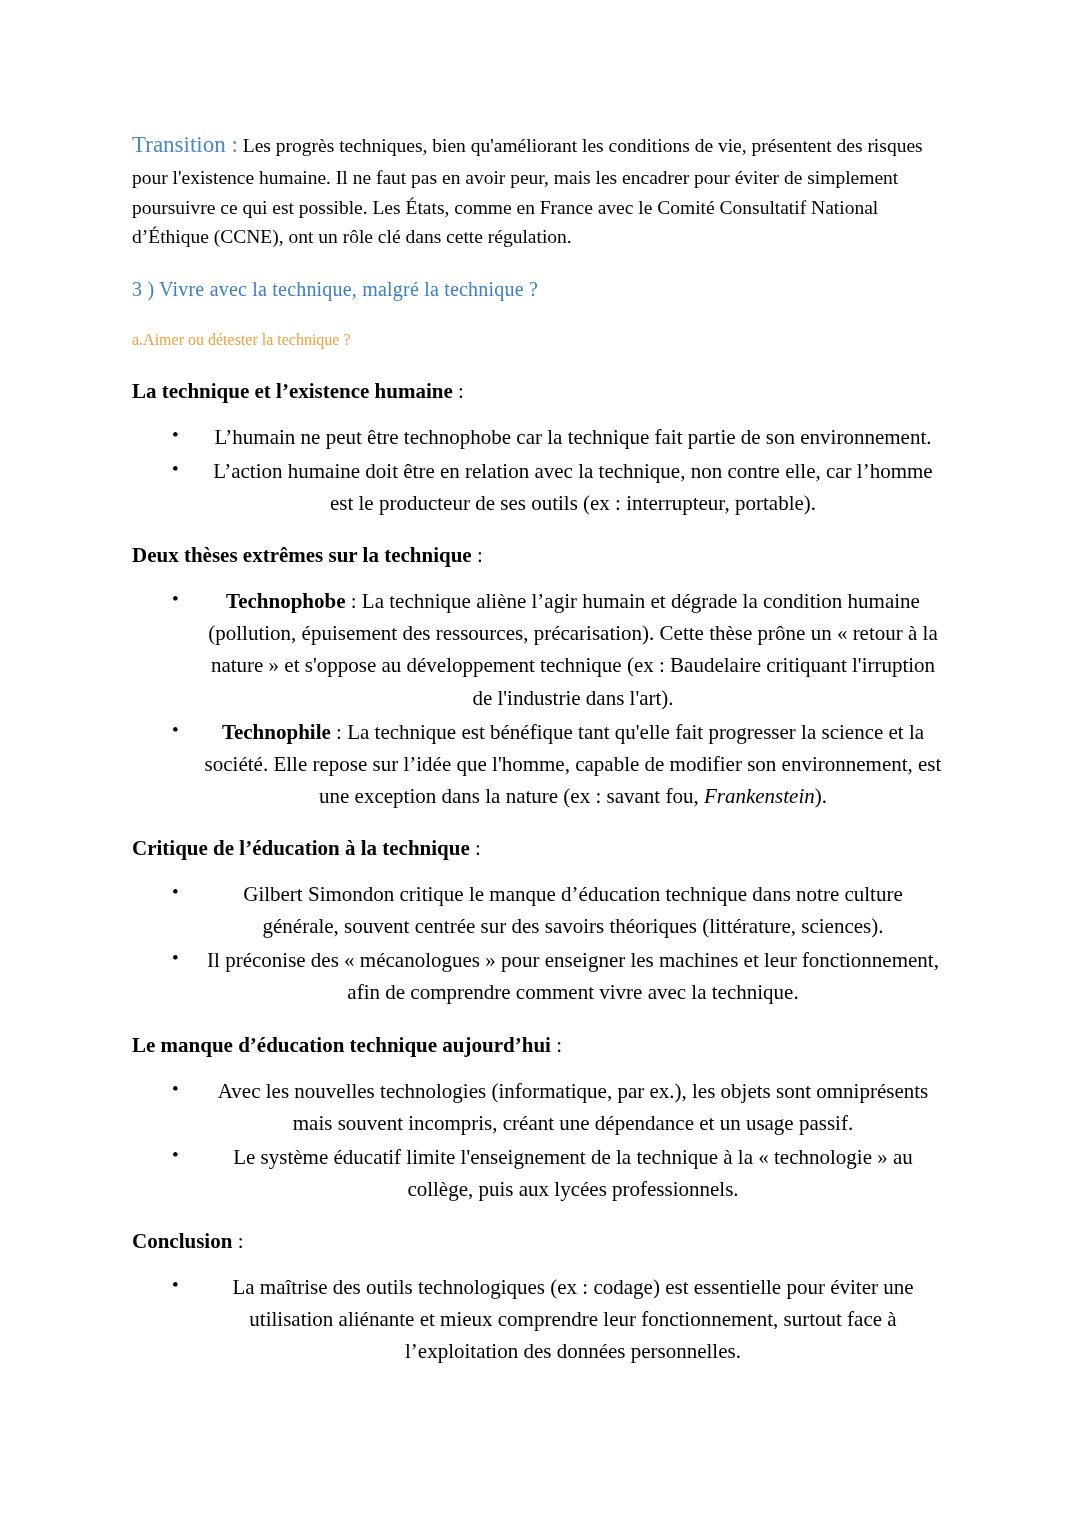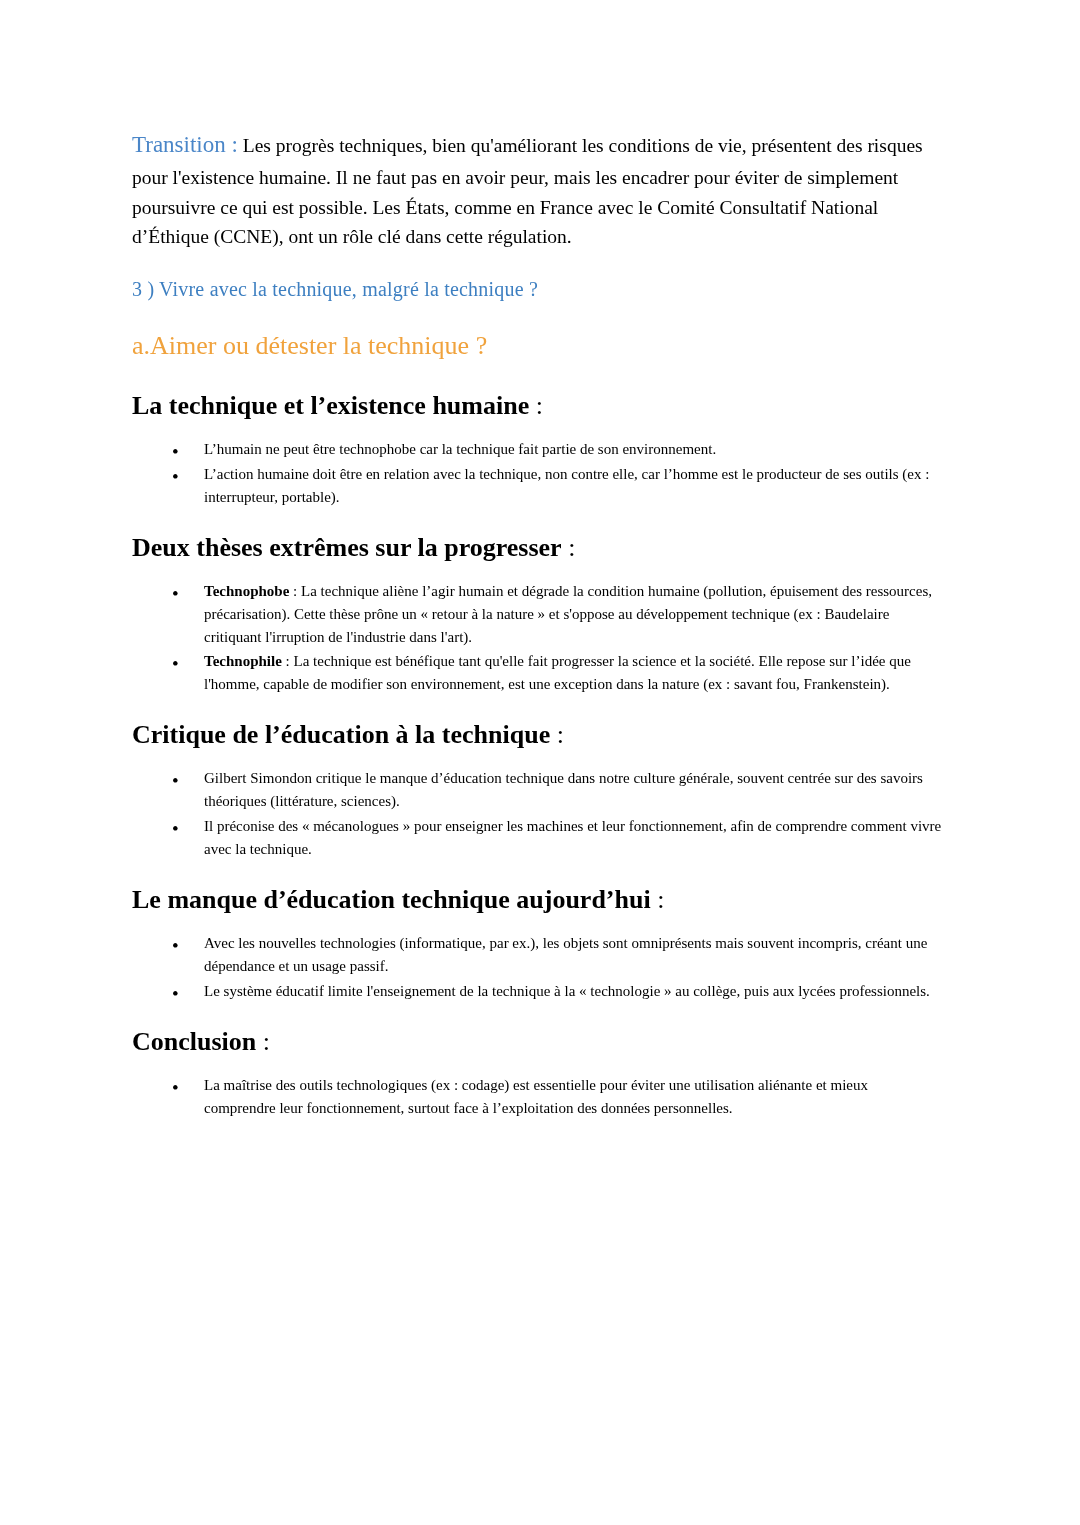--- a/index.html
+++ b/index.html
@@ -47,58 +47,60 @@
   .h-section {
     color: #3d7fc1;
     font-size: 20px;
     font-weight: normal;
     font-family: "Liberation Serif", serif;
     margin-bottom: 30px;
     letter-spacing: 0.2px;
   }
   .h-sub {
     color: #f0a23c;
-    font-size: 26px;
+    font-size: 16px;
     font-weight: normal;
     font-family: "Liberation Serif", serif;
     margin-bottom: 30px;
   }
   .h-bold {
-    font-size: 26px;
+    font-size: 21px;
     font-weight: bold;
     margin-bottom: 17px;
   }
   .h-bold .reg {
     font-weight: normal;
   }
   ul.bullets {
     list-style: none;
     margin: 0 0 24px 0;
     padding: 0;
   }
   ul.bullets li {
     position: relative;
     padding-left: 72px;
-    font-size: 15px;
+    font-size: 21px;
     line-height: 1.53;
     margin-bottom: 2px;
+    text-align: center;
   }
   ul.bullets li::before {
     content: "\2022";
     position: absolute;
     left: 40px;
     top: -1px;
     font-size: 19px;
     line-height: 1.53;
   }
   .bold {
     font-weight: bold;
     margin-top: 29px;
   }
   .ital {
+    font-style: italic;
   }
   .spacer-big {
     height: 46px;
   }
 </style>
 </head>
 <body>
 
 <div class="page">
   <div class="content">
@@ -108,21 +110,21 @@
     <h2 class="h-section">3 ) Vivre avec la technique, malgré la technique ?</h2>
 
     <h3 class="h-sub">a.Aimer ou détester la technique ?</h3>
 
     <h4 class="h-bold"><span>La technique et l’existence humaine</span><span class="reg"> :</span></h4>
     <ul class="bullets">
       <li><span>L’humain ne peut être technophobe car la technique fait partie de son environnement.</span></li>
       <li><span>L’action humaine doit être en relation avec la technique, non contre elle, car l’homme est le producteur de ses outils (ex : interrupteur, portable).</span></li>
     </ul>
 
-    <h4 class="h-bold"><span>Deux thèses extrêmes sur la progresser</span><span class="reg"> :</span></h4>
+    <h4 class="h-bold"><span>Deux thèses extrêmes sur la technique</span><span class="reg"> :</span></h4>
     <ul class="bullets">
       <li><span class="bold">Technophobe</span><span> : La technique aliène l’agir humain et dégrade la condition humaine (pollution, épuisement des ressources, précarisation). Cette thèse prône un « retour à la nature » et s'oppose au développement technique (ex : Baudelaire critiquant l'irruption de l'industrie dans l'art).</span></li>
       <li><span class="bold">Technophile</span><span> : La technique est bénéfique tant qu'elle fait progresser la science et la société. Elle repose sur l’idée que l'homme, capable de modifier son environnement, est une exception dans la nature (ex : savant fou, </span><span class="ital">Frankenstein</span><span>).</span></li>
     </ul>
 
     <h4 class="h-bold"><span>Critique de l’éducation à la technique</span><span class="reg"> :</span></h4>
     <ul class="bullets">
       <li><span>Gilbert Simondon critique le manque d’éducation technique dans notre culture générale, souvent centrée sur des savoirs théoriques (littérature, sciences).</span></li>
       <li><span>Il préconise des « mécanologues » pour enseigner les machines et leur fonctionnement, afin de comprendre comment vivre avec la technique.</span></li>
     </ul>

